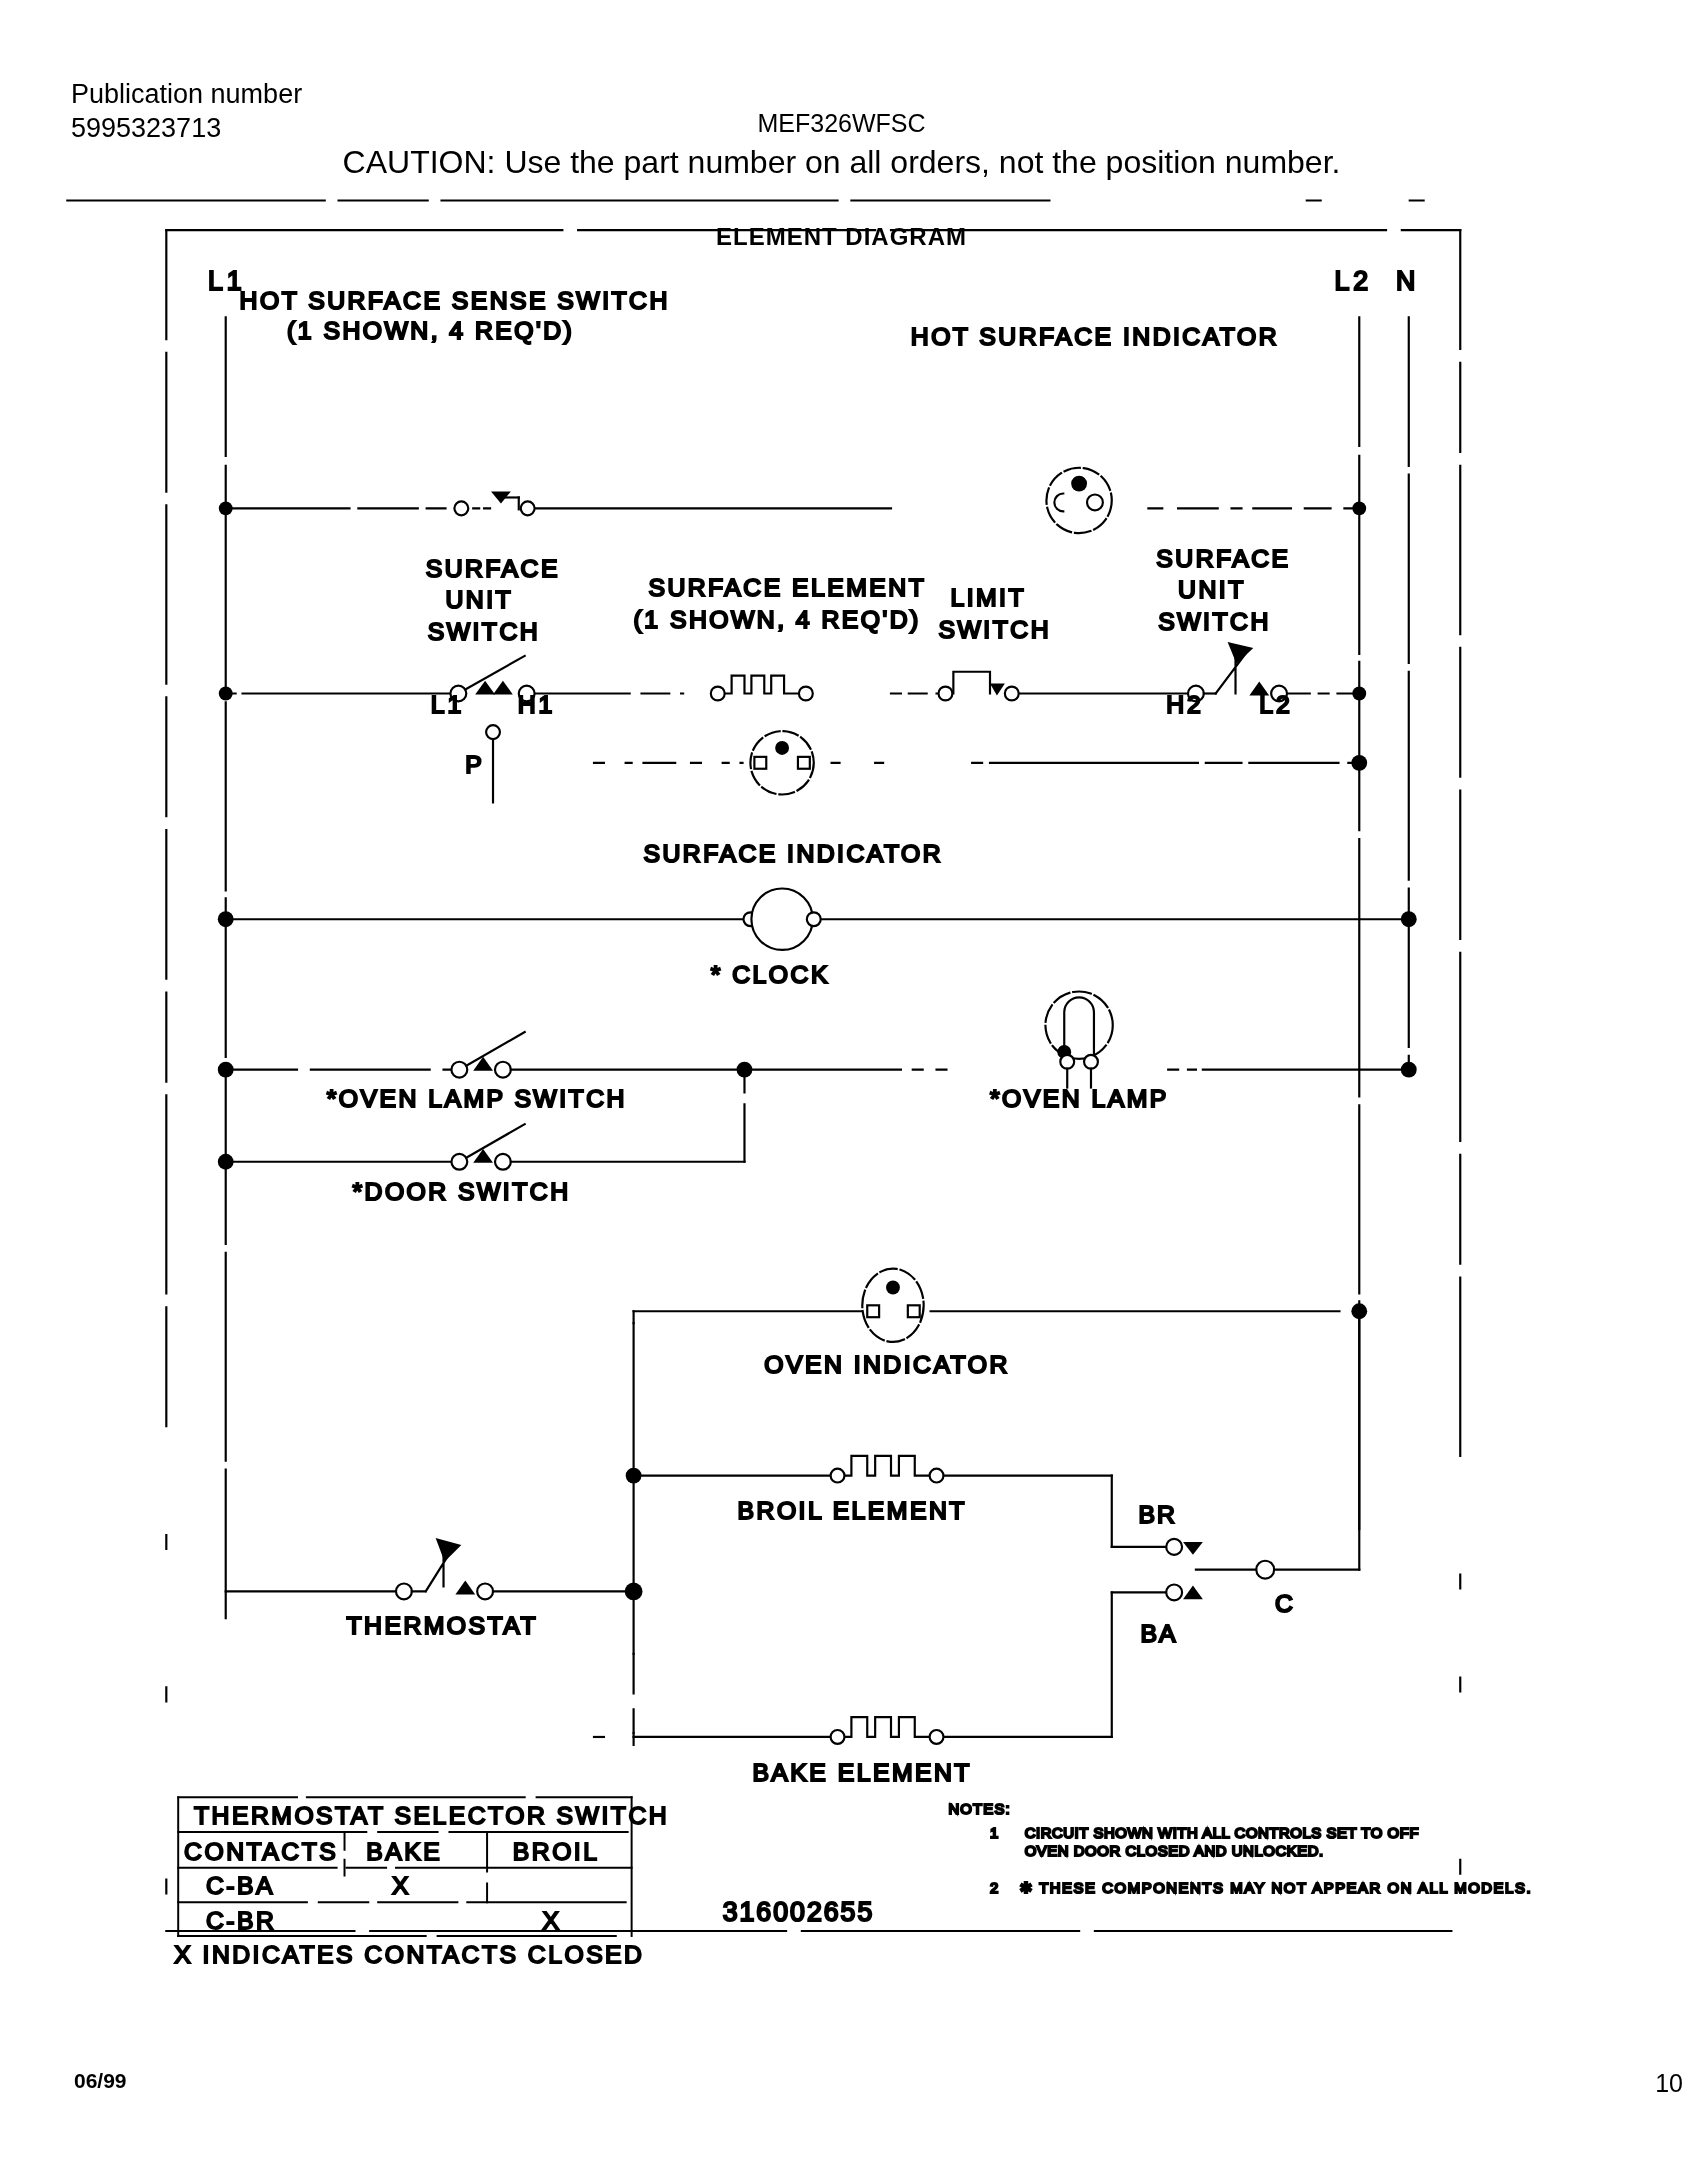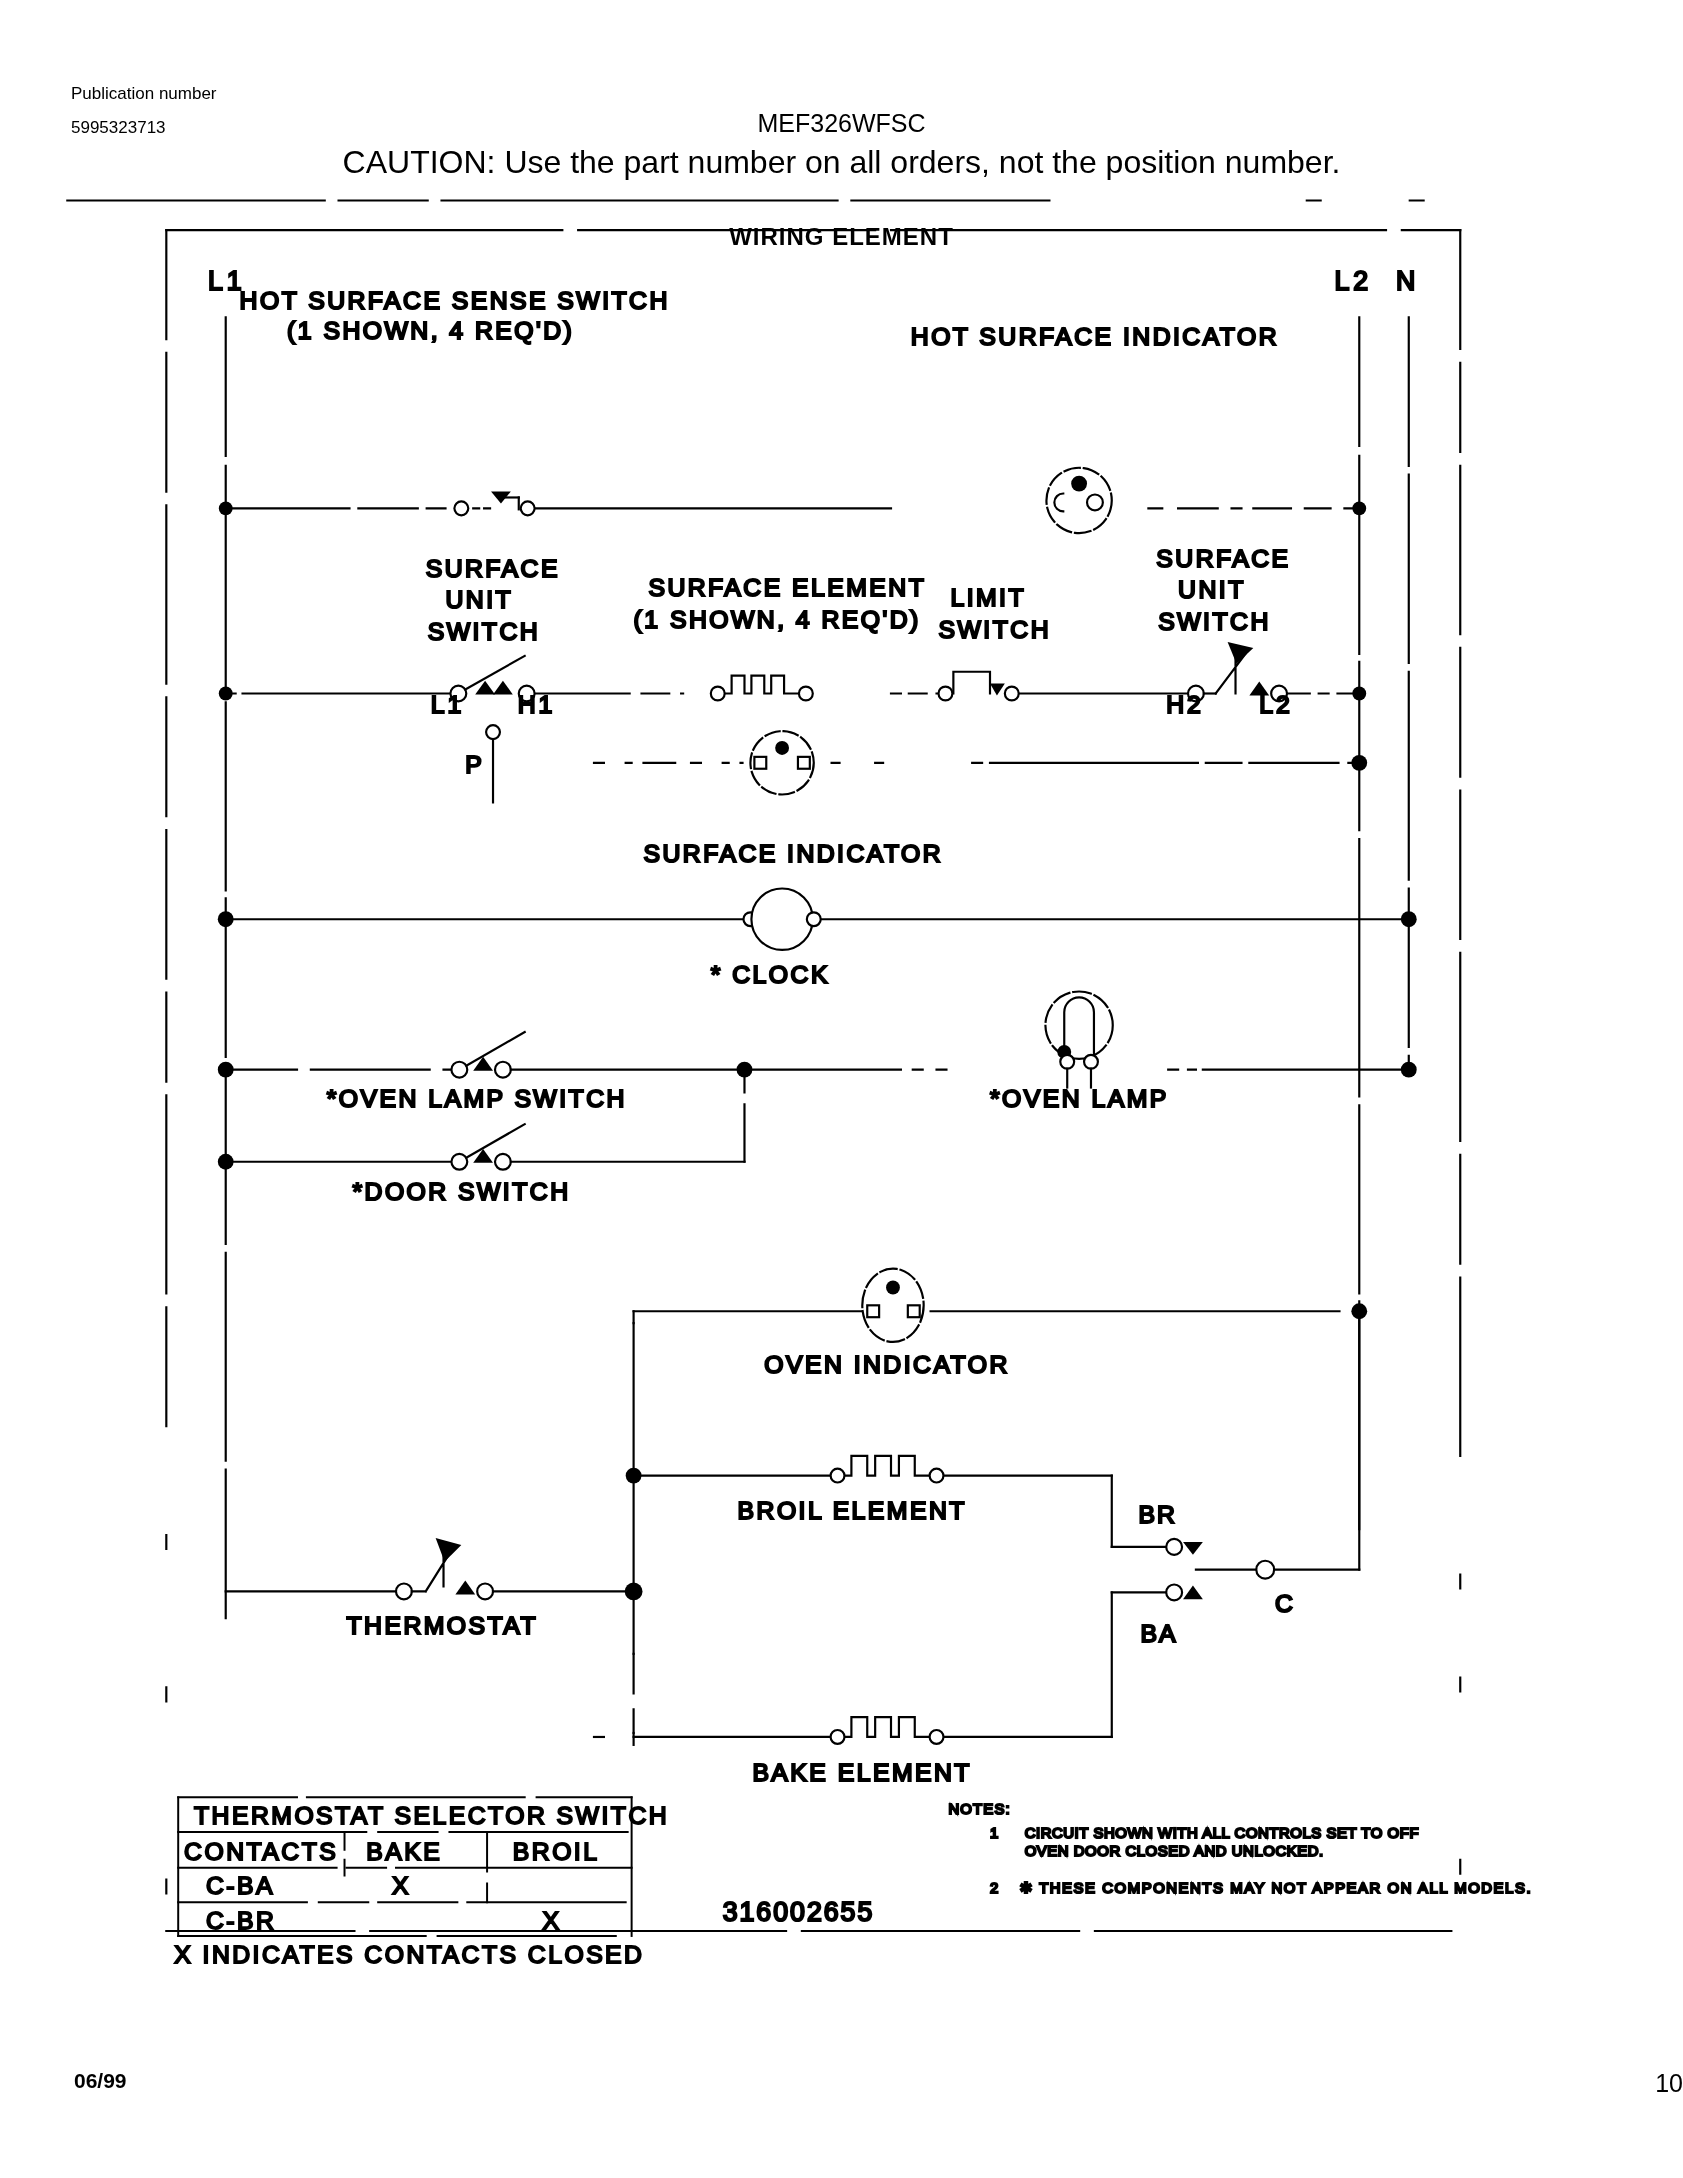--- a/index.html
+++ b/index.html
@@ -2,21 +2,21 @@
 <html><head>
 <meta charset="utf-8">
 <title>MEF326WFSC Wiring Diagram</title>
 <style>
   html,body{margin:0;padding:0;background:#ffffff;}
   body{width:1683px;height:2178px;position:relative;
        font-family:"Liberation Sans", sans-serif;color:#000;}
   .page{position:absolute;inset:0;width:1683px;height:2178px;}
 
   
-  .hdr-pub{position:absolute;left:71px;top:77px;font-size:17px;line-height:34px;}
+  .hdr-pub{position:absolute;left:71px;top:77px;font-size:27px;line-height:34px;}
   .hdr-model{position:absolute;left:0;top:109px;width:1683px;text-align:center;
              font-size:25px;}
   .hdr-caution{position:absolute;left:0;top:144px;width:1683px;text-align:center;
                font-size:32px;}
   .hdr-wd{position:absolute;left:0;top:223px;width:1683px;text-align:center;
           font-size:24px;font-weight:bold;letter-spacing:1px;}
 
   
   .ft-date{position:absolute;left:74px;top:2069px;font-size:21px;font-weight:bold;}
   .ft-page{position:absolute;left:0;top:2069px;width:1683px;text-align:right;font-size:25px;}
@@ -30,21 +30,21 @@
 <body>
 
 <div class="page">
 
   <div class="hdr-pub">
     <div>Publication number</div>
     <div>5995323713</div>
   </div>
   <div class="hdr-model">MEF326WFSC</div>
   <div class="hdr-caution">CAUTION:  Use the part number on all orders, not the position number.</div>
-  <div class="hdr-wd">WIRING ELEMENT</div>
+  <div class="hdr-wd">ELEMENT DIAGRAM</div>
 
   <svg class="diagram dgm" viewBox="0 0 1700 1800">
     <defs>
       <marker id="noop" markerWidth="1" markerHeight="1"></marker>
     </defs>
     <g fill="none" stroke="#000" stroke-width="2.2" stroke-linecap="square">
 
       <g stroke-dasharray="260 14 90 14 400 14 200">
         <line x1="68" y1="-48" x2="1625" y2="-48"></line>
       </g>

